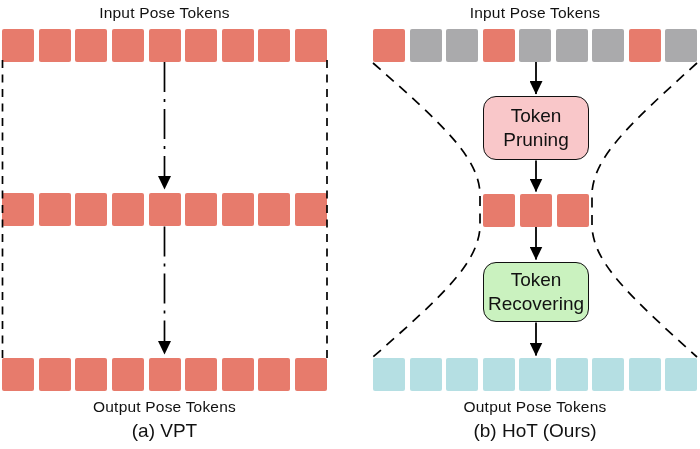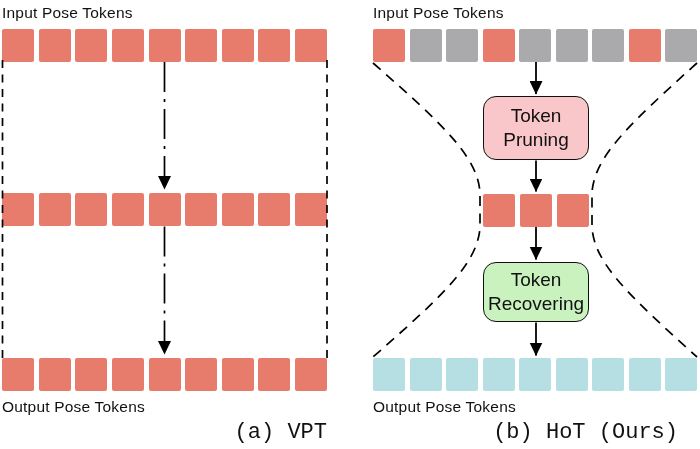--- a/index.html
+++ b/index.html
@@ -1,21 +1,21 @@
 <!DOCTYPE html>
 <html><head>
 <meta charset="utf-8">
 <style>
   html,body{margin:0;padding:0;background:#ffffff;}
   #figure{position:relative;width:700px;height:449px;background:#ffffff;overflow:hidden;
           font-family:"Liberation Sans",sans-serif;color:#111;}
   .trow{position:absolute;display:flex;justify-content:space-between;height:33px;}
   .token{width:32px;height:33px;border-radius:2px;flex:none;}
-  .title,.outlabel{position:absolute;text-align:left;font-size:15.5px;letter-spacing:.2px;}
-  .caption{position:absolute;text-align:right;font-family:Liberation Mono, monospace;font-size:22px;}
+  .title,.outlabel{position:absolute;text-align:center;font-size:15.5px;letter-spacing:.2px;}
+  .caption{position:absolute;text-align:center;font-family:Liberation Sans, sans-serif;font-size:19px;}
   .opbox{position:absolute;box-sizing:border-box;border:1.7px solid #111;border-radius:13px;
          display:flex;align-items:center;justify-content:center;text-align:center;
          font-size:19px;line-height:1.25;white-space:pre-line;}
   svg{position:absolute;left:0;top:0;pointer-events:none;}
 </style>
 </head>
 <body>
 
 <div id="figure">
 
@@ -87,21 +87,21 @@
       <div class="token" style="background: rgb(181, 223, 227);"></div>
       <div class="token" style="background: rgb(181, 223, 227);"></div>
     </div>
 
   <div class="opbox" style="left: 483px; top: 96px; width: 106px; height: 64px; background: rgb(249, 199, 201);">Token
 Pruning</div>
   <div class="opbox" style="left: 483px; top: 262px; width: 106px; height: 60px; background: rgb(202, 242, 191);">Token
 Recovering</div>
 
   <div class="outlabel" style="left:373px;top:398px;width:324px;">Output Pose Tokens</div>
-  <div class="caption" style="left:354px;top:420px;width:324px;">(b) HoT (Ours)</div>
+  <div class="caption" style="left:373px;top:420px;width:324px;">(b) HoT (Ours)</div>
 
   <svg width="700" height="449" viewBox="0 0 700 449">
     <defs>
       <marker id="ah" markerUnits="userSpaceOnUse" markerWidth="14" markerHeight="13" viewBox="0 0 14 13" refX="13" refY="6.5" orient="auto">
         <path d="M0,0 L13.5,6.5 L0,13 Z" fill="#000"></path>
       </marker>
     </defs>
 
     <line x1="2.5" y1="60" x2="2.5" y2="358" stroke="#000" stroke-width="1.7" stroke-dasharray="8 6.5"></line>
     <line x1="327" y1="60" x2="327" y2="358" stroke="#000" stroke-width="1.7" stroke-dasharray="8 6.5"></line>

